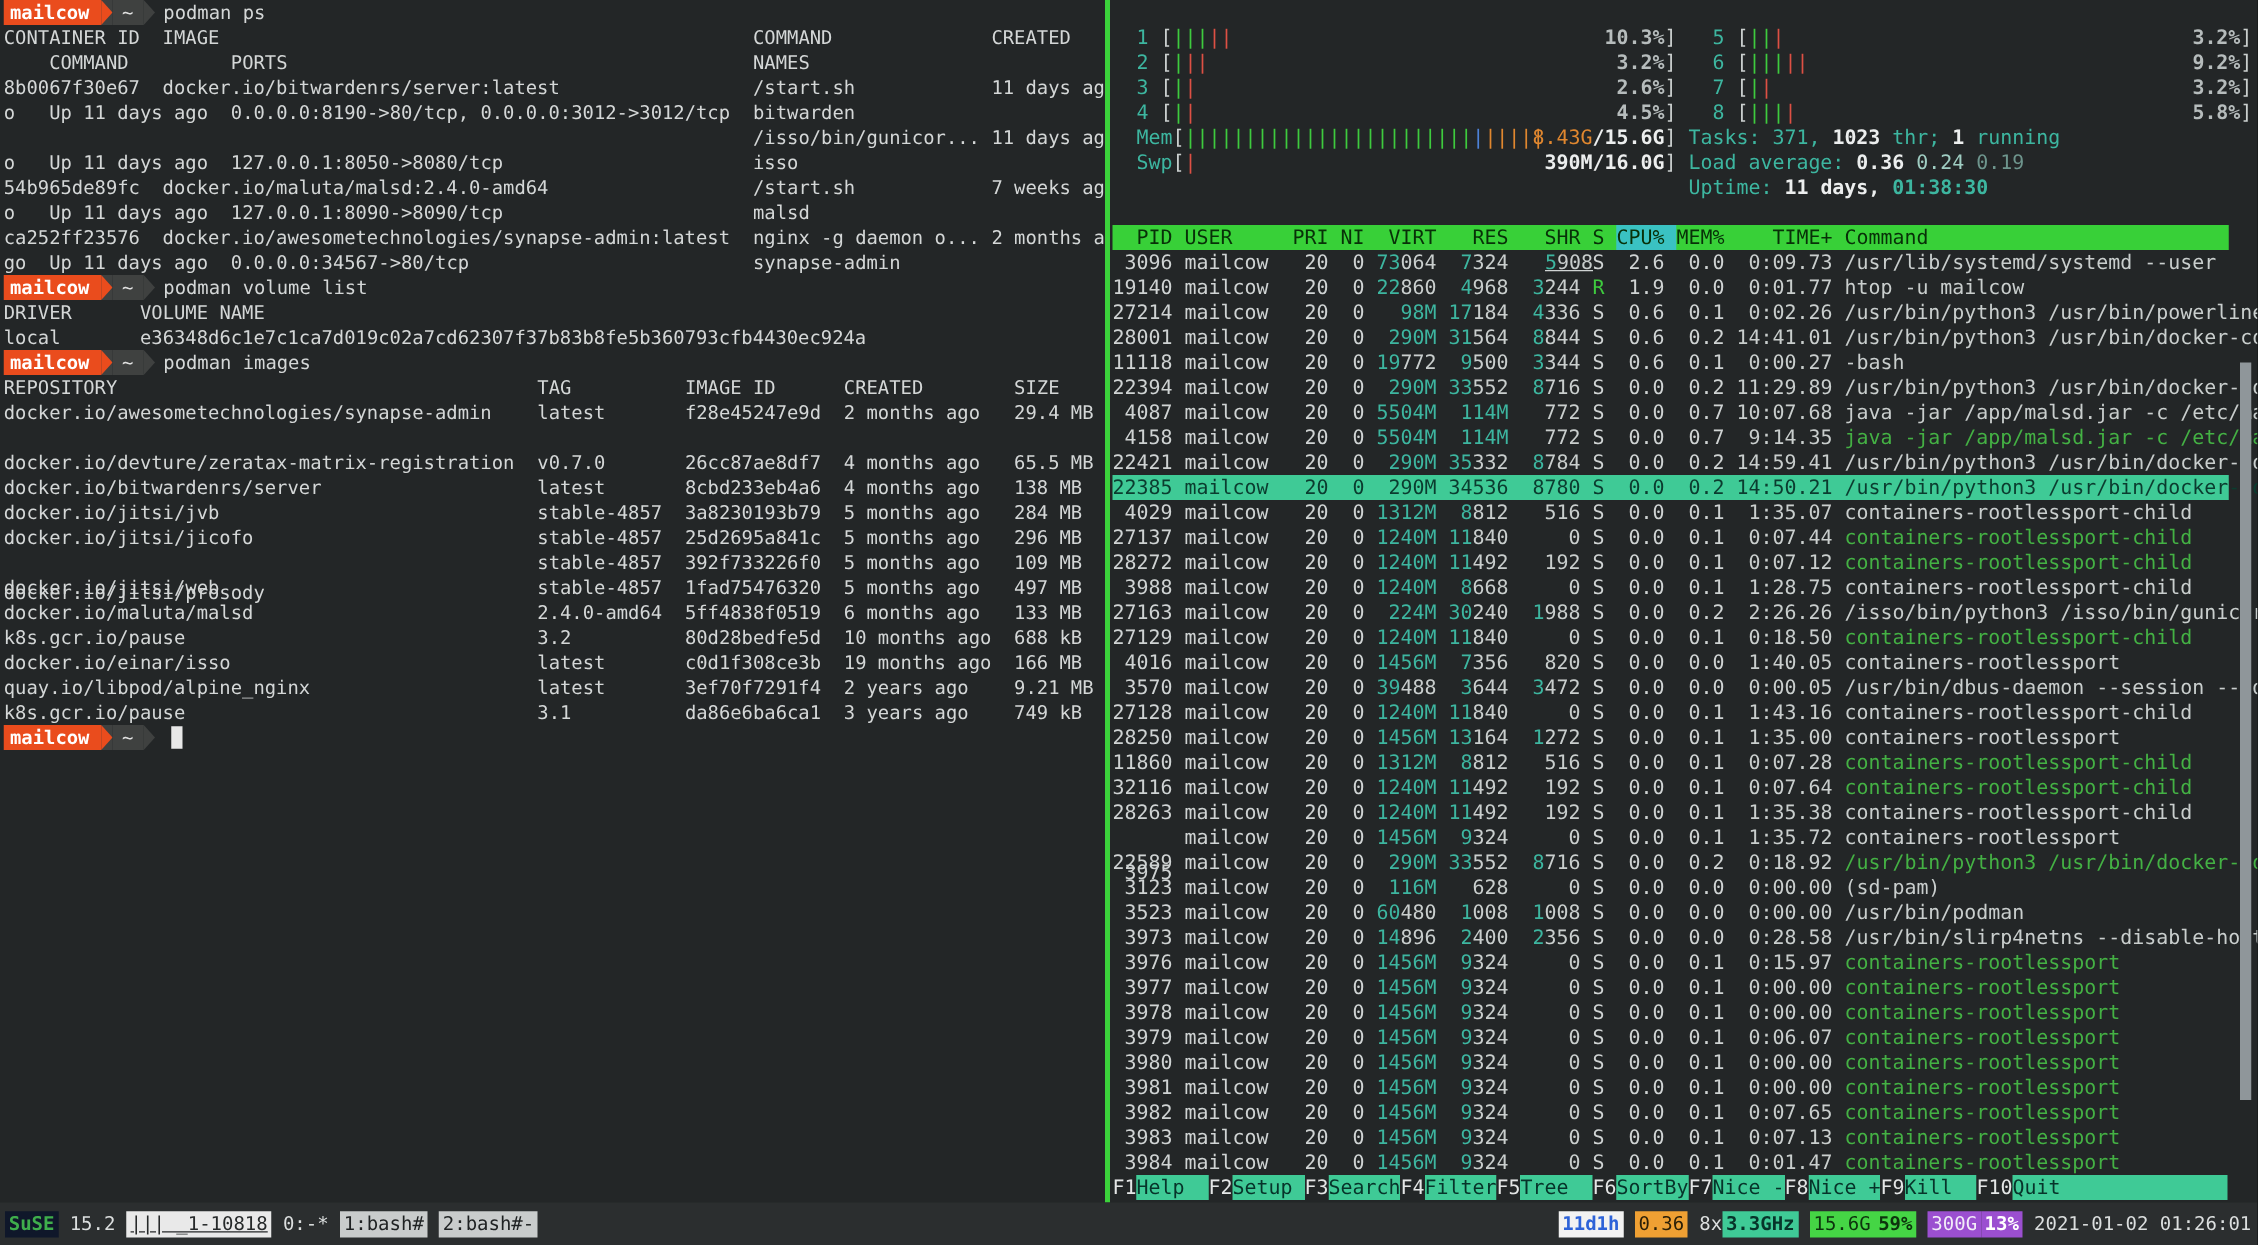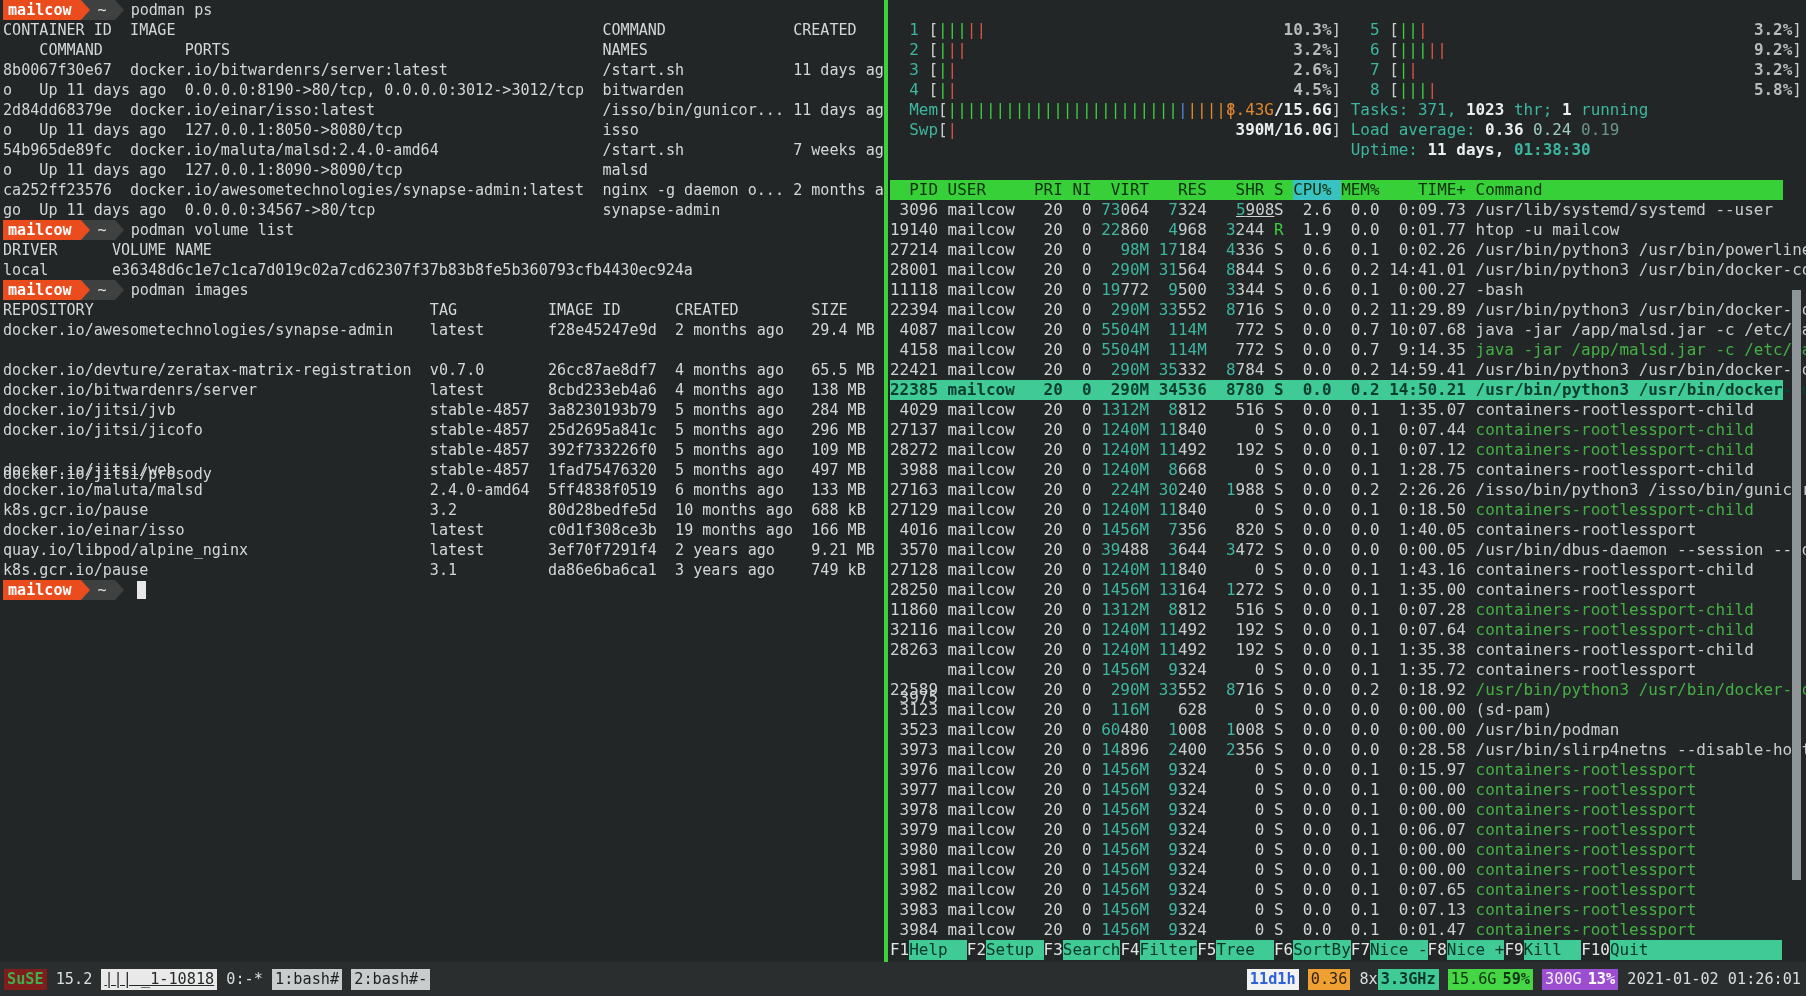--- a/index.html
+++ b/index.html
@@ -32,33 +32,33 @@
   .bw{color:#eceeee;font-weight:bold;}
   .lbl{color:#3db6a0;}
   .mid{color:#9fcdc2;} .dim{color:#6e958d;}
   .plainc{color:#c9cecd;}
   .gcmd{color:#44b144;}
   .rstate{color:#3ecb3e;}
   .hdr-bar{position:absolute;height:20px;background:#38d038;}
   .hdr-cpu{position:absolute;height:20px;background:#3ac2c2;}
   .hdr-t{color:#083008 !important;}
   .sel-bar{position:absolute;height:20px;background:#3fca96;}
-  .selc{color:#0b3c2f !important;font-weight:bold;text-align:center;}
+  .selc{color:#0b3c2f !important;font-weight:normal;text-align:center;}
   .fbar{position:absolute;left:0;top:940px;height:20px;width:892px;display:flex;line-height:20px;}
   .fk{color:#e4e6e6;white-space:pre;}
   .fd{background:#3fca96;color:#07342a;display:inline-block;width:57.6px;white-space:pre;overflow:hidden;}
   .ff{flex:1;background:#3fca96;}
   #scrollbar{position:absolute;left:1792px;top:290px;width:9px;height:590px;background:#8f969a;}
   
   #statusbar{position:absolute;left:0;top:962px;width:1806px;height:34px;background:#2b2e2f;
              display:flex;align-items:center;justify-content:space-between;font-size:15.2px;}
   .sb-left{display:flex;align-items:center;margin-left:4px;}
   .sb-right{display:flex;align-items:center;margin-right:5px;}
   .stseg{white-space:pre;padding:1px 3px;line-height:19px;}
-  .st-suse{background:#7f1d1d;color:#3fae4c;font-weight:bold;}
+  .st-suse{background:#0f172a;color:#3fae4c;font-weight:bold;}
   .st-plain{color:#dcdfdf;padding:1px 0;}
   .st-whiteu{background:#e9e9e9;color:#26292a;text-decoration:underline;}
   .st-win{background:#c9cccc;color:#1e2122;}
   .st-wblue{background:#f2f2f2;color:#2d62d8;font-weight:bold;}
   .st-orange{background:#efa033;color:#2c2008;}
   .st-teal{background:#3fca96;color:#07342a;font-weight:bold;}
   .st-green{background:#45d545;color:#0d330d;}
   .st-greenb{background:#45d545;color:#0d330d;font-weight:bold;}
   .st-purple{background:#9b4fd0;color:#f2ecf8;}
   .st-purpleb{background:#9b4fd0;color:#ffffff;font-weight:bold;}
@@ -92,21 +92,20 @@
         <span class="lseg" style="left: 599.412px;">/start.sh</span>
         <span class="lseg" style="left: 790.134px;">11 days ag</span>
       </div>
       <div class="tline" style="top: 80px;">
         <span class="lseg" style="left: 0px;">o</span>
         <span class="lseg" style="left: 36.328px;">Up 11 days ago</span>
         <span class="lseg" style="left: 181.64px;">0.0.0.0:8190-&gt;80/tcp, 0.0.0.0:3012-&gt;3012/tcp</span>
         <span class="lseg" style="left: 599.412px;">bitwarden</span>
       </div>
       <div class="tline" style="top: 100px;">
-        <span class="lseg" style="left: 0px;">2d84dd68379e  docker.io/einar/isso:latest</span>
         <span class="lseg" style="left: 599.412px;">/isso/bin/gunicor...</span>
         <span class="lseg" style="left: 790.134px;">11 days ag</span>
       </div>
       <div class="tline" style="top: 120px;">
         <span class="lseg" style="left: 0px;">o</span>
         <span class="lseg" style="left: 36.328px;">Up 11 days ago</span>
         <span class="lseg" style="left: 181.64px;">127.0.0.1:8050-&gt;8080/tcp</span>
         <span class="lseg" style="left: 599.412px;">isso</span>
       </div>
       <div class="tline" style="top: 140px;">

